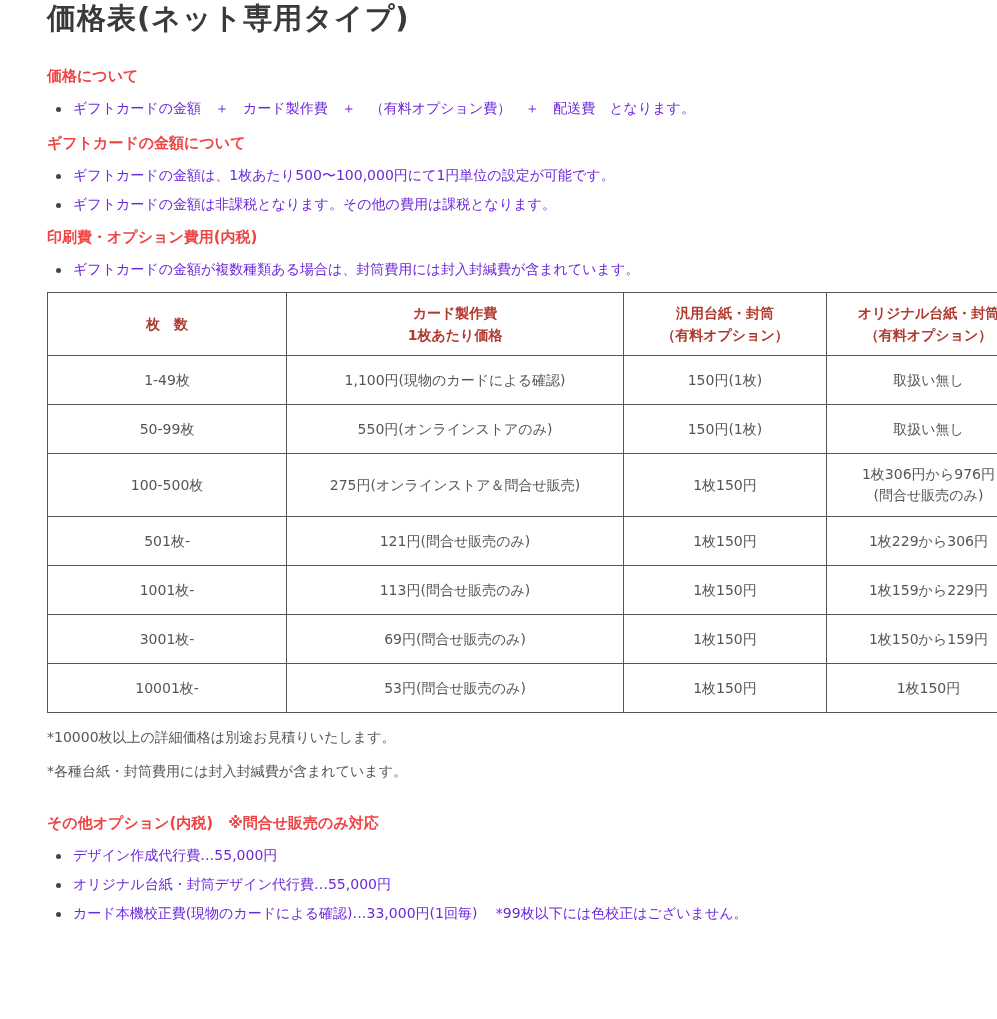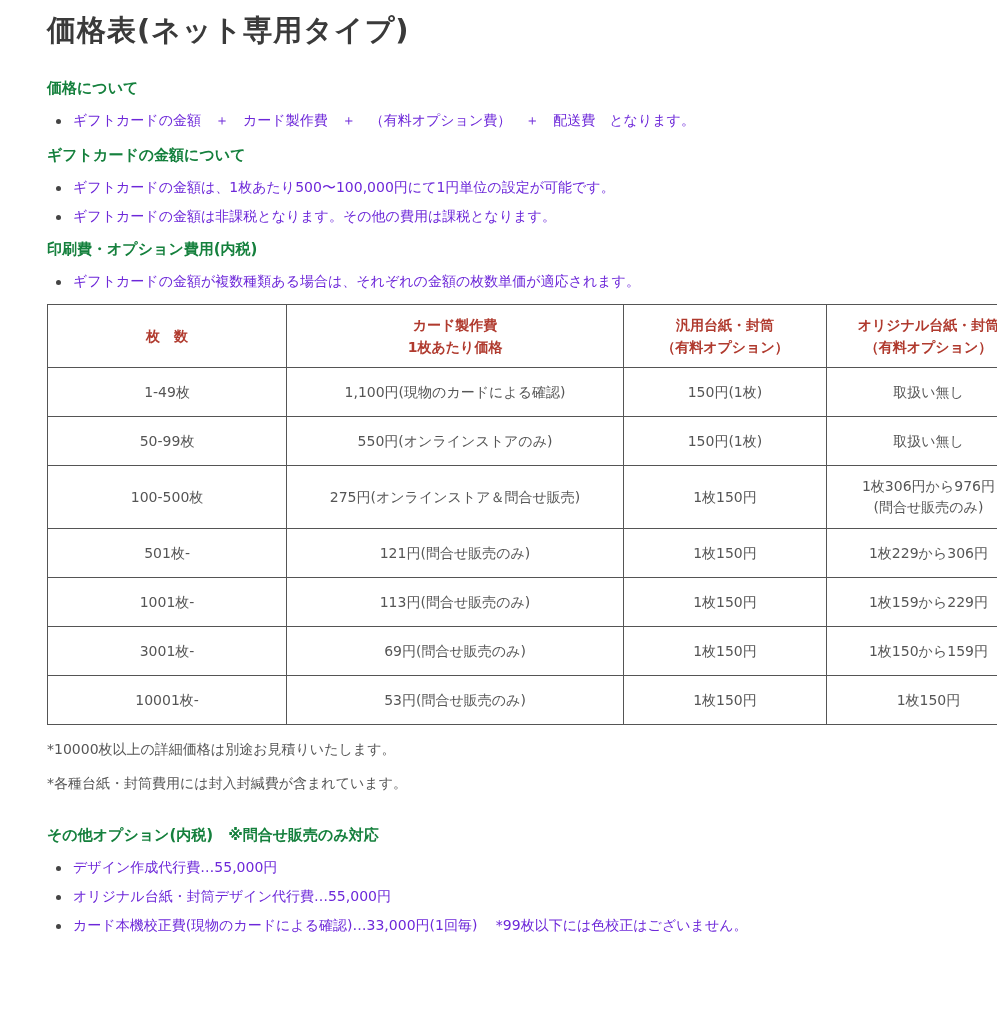--- a/index.html
+++ b/index.html
@@ -3,26 +3,26 @@
 <meta charset="utf-8">
 <style>
   html, body { margin: 0; padding: 0; background: #ffffff; }
   body {
     width: 997px; height: 1019px; overflow: hidden;
     font-family: "DejaVu Sans", "Liberation Sans", sans-serif;
     color: #555555;
   }
   .page { position: relative; padding: 0 26px 0 47px; }
   h1 {
-    margin: 0; padding-top: 12px;
+    margin: 0; 
     font-size: 29px; font-weight: bold; color: #3a3a3a;
     letter-spacing: 1px; line-height: 36px;
   }
   h3 {
-    margin: 0; font-size: 15px; font-weight: bold; color: #15803d;
+    margin: 0; font-size: 15px; font-weight: bold; color: #ef4444;
     line-height: 20px;
   }
   ul { margin: 0; padding: 0; list-style: none; }
   li {
     position: relative; padding-left: 26px;
     font-size: 14px; line-height: 29px; color: #6d28d9;
   }
   li::before {
     content: ""; position: absolute; left: 9px; top: 13px;
     width: 5px; height: 5px; border-radius: 50%; background: #444;
@@ -64,21 +64,21 @@
     <h3>ギフトカードの金額について</h3>
     <ul class="mt-list">
       <li>ギフトカードの金額は、1枚あたり500〜100,000円にて1円単位の設定が可能です。</li>
       <li>ギフトカードの金額は非課税となります。その他の費用は課税となります。</li>
     </ul>
   </section>
 
   <section class="sec3">
     <h3>印刷費・オプション費用(内税)</h3>
     <ul class="mt-list">
-      <li>ギフトカードの金額が複数種類ある場合は、それぞれの金額の枚数単価が適応されます。</li>
+      <li>ギフトカードの金額が複数種類ある場合は、封筒費用には封入封緘費が含まれています。</li>
     </ul>
 
     <table>
       <colgroup>
         <col style="width:225px">
           <col style="width:317px">
           <col style="width:191px">
           <col style="width:192px">
       </colgroup>
       <thead>

